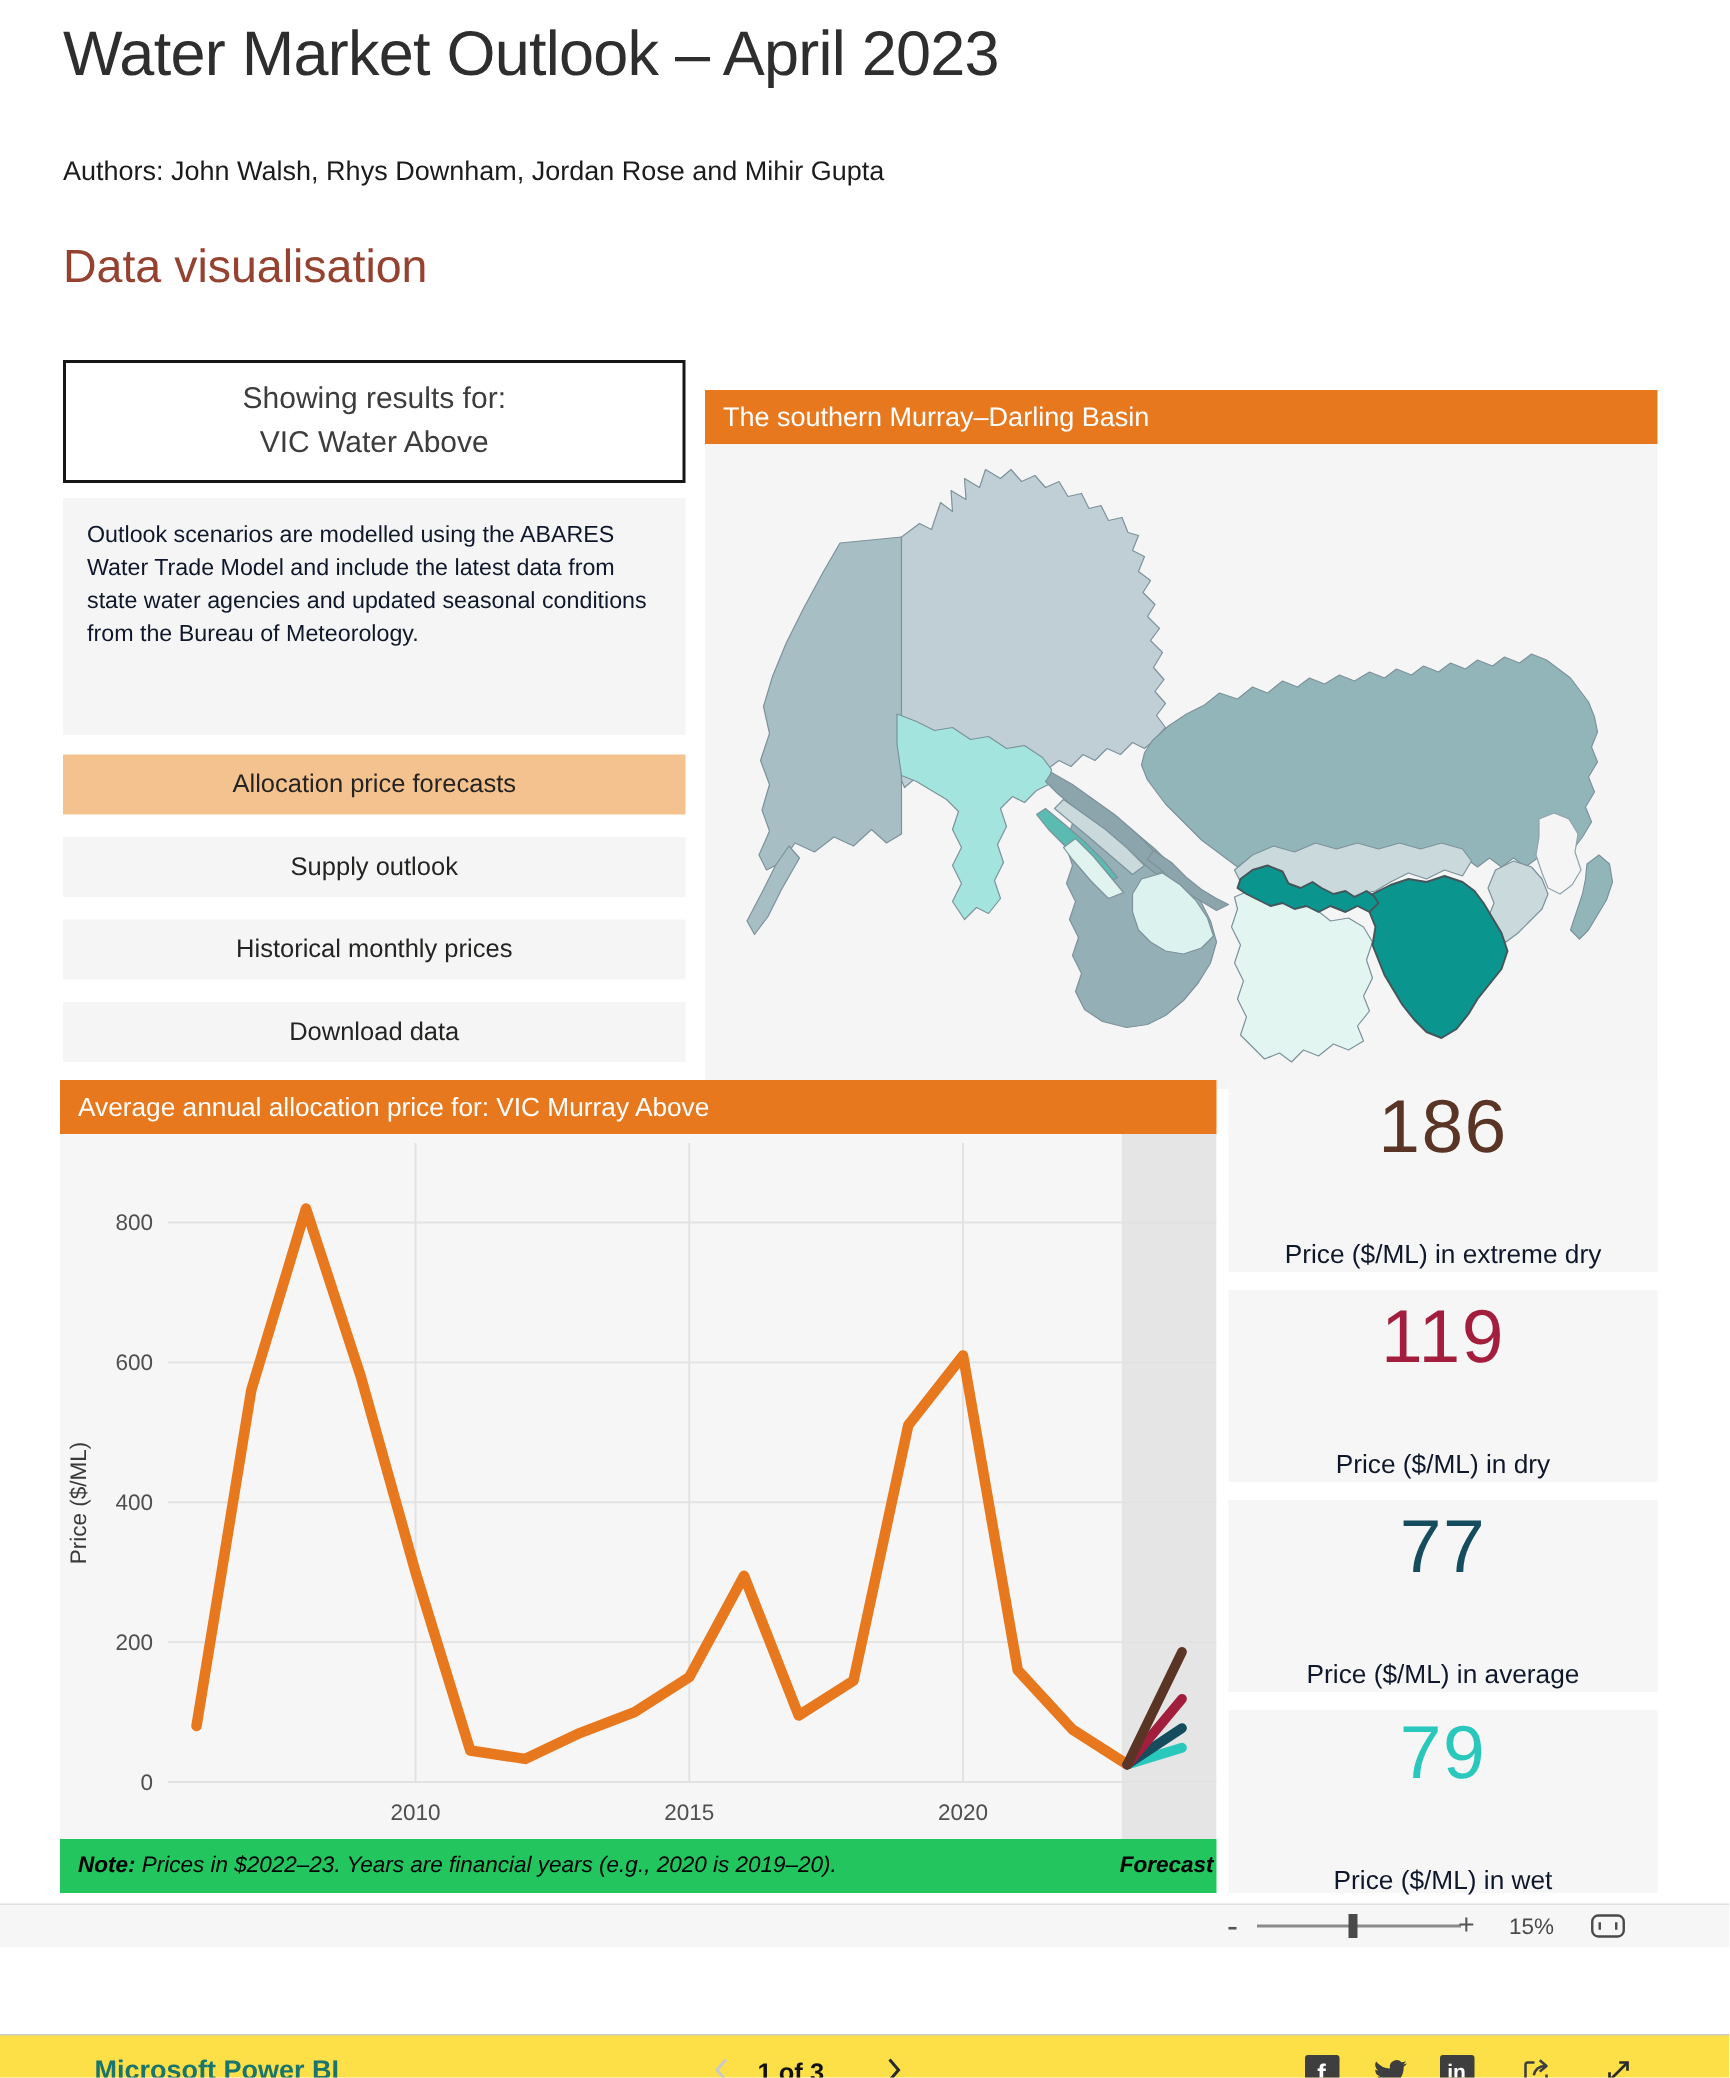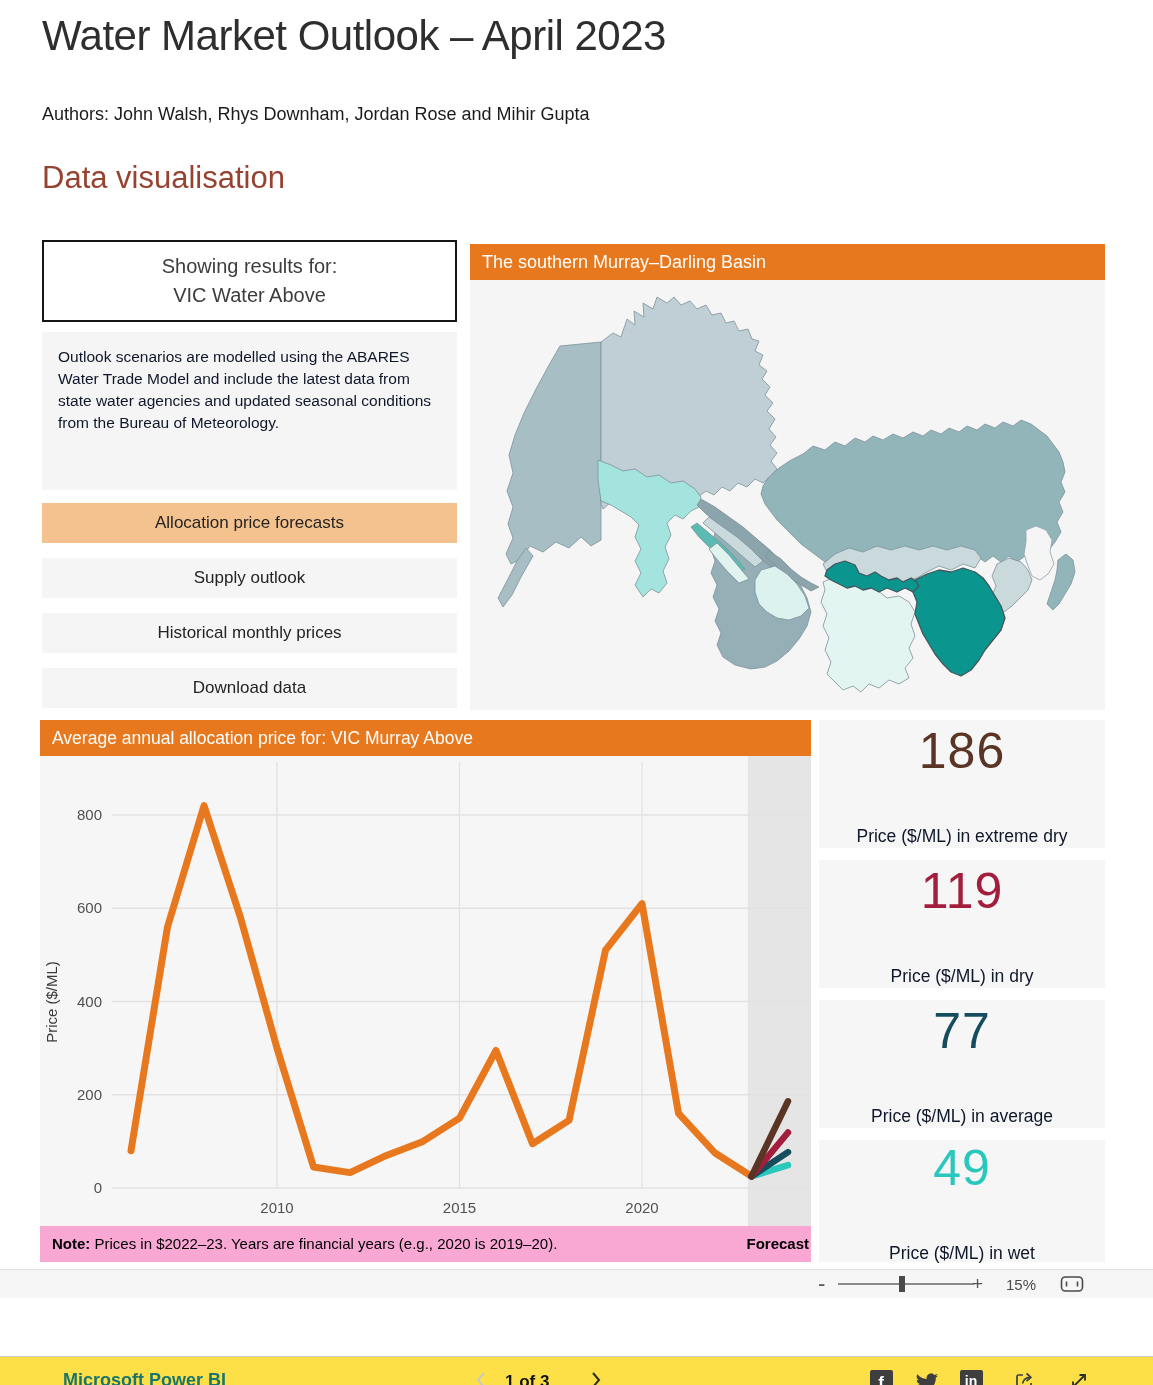--- a/index.html
+++ b/index.html
@@ -17,32 +17,32 @@
       display:flex;flex-direction:column;justify-content:center;align-items:center;
       font-size:20px;color:#3d3d3d;line-height:29px;}
   .desc-panel{left:42px;top:332px;width:383px;height:130px;background:#F5F5F5;padding:14px 16px;
       font-size:15.5px;line-height:1.42;color:#0f172a;}
   .nav-btn{left:42px;width:415px;height:40px;background:#F5F5F5;display:flex;align-items:center;
       justify-content:center;font-size:17px;color:#252423;cursor:pointer;}
   .nav-btn.active{background:#F4C28F;}
 
   
   .panel-header{background:#E8781E;color:#fff;display:flex;align-items:center;padding-left:12px;}
-  .map-panel{left:470px;top:244px;width:635px;height:466px;}
+  .map-panel{left:470px;top:260px;width:635px;height:466px;}
   .map-panel .panel-header{height:36px;font-size:18px;}
   .map-canvas{width:635px;height:430px;background:#F5F5F5;display:block;}
   .map-canvas polygon{stroke:#7D929B;stroke-width:0.8;stroke-linejoin:round;}
   .map-canvas polygon.hl{stroke:#44565C;stroke-width:1.3;}
   .map-canvas polygon.hole{stroke:#8FA3AB;stroke-width:0.8;}
 
   .chart-panel{left:40px;top:720px;width:771px;height:542px;background:#fff;}
   .chart-panel .panel-header{height:36px;font-size:17.5px;}
   .chart-svg{display:block;width:771px;height:470px;}
   .chart-svg text{font-family:"Liberation Sans",sans-serif;}
-  .note-row{position:relative;height:36px;background:#f9a8d4;font-size:15px;color:#000;}
+  .note-row{position:relative;height:36px;background:#22c55e;font-size:15px;color:#000;font-style:italic;}
   .note-text-wrap{position:absolute;left:12px;top:9px;}
   .forecast-label{position:absolute;right:2px;top:9px;font-weight:700;font-size:15px;}
 
   
   .stat-card{left:819px;width:286px;background:#F6F6F6;display:flex;flex-direction:column;
       align-items:center;justify-content:center;gap:36px;}
   .stat-value{font-size:50px;letter-spacing:1px;}
   .stat-label{font-size:17.5px;color:#0f172a;margin-top:10px;}
 
   
@@ -158,21 +158,21 @@
 </div>
 <div class="abs stat-card" style="top:860px;height:128px;">
   <div class="stat-value" style="color: rgb(162, 30, 60);">119</div>
   <div class="stat-label">Price ($/ML) in dry</div>
 </div>
 <div class="abs stat-card" style="top:1000px;height:128px;">
   <div class="stat-value" style="color: rgb(21, 77, 94);">77</div>
   <div class="stat-label">Price ($/ML) in average</div>
 </div>
 <div class="abs stat-card" style="top:1140px;height:122px;">
-  <div class="stat-value" style="color: rgb(42, 199, 189);">49</div>
+  <div class="stat-value" style="color: rgb(42, 199, 189);">79</div>
   <div class="stat-label">Price ($/ML) in wet</div>
 </div>
 
 <div class="abs zoom-bar">
   <div class="zb-item zb-minus">-</div>
   <div class="zb-track">
     <div class="zb-handle"></div>
   </div>
   <div class="zb-item zb-plus">+</div>
   <div class="zb-item zb-level">15%</div>

